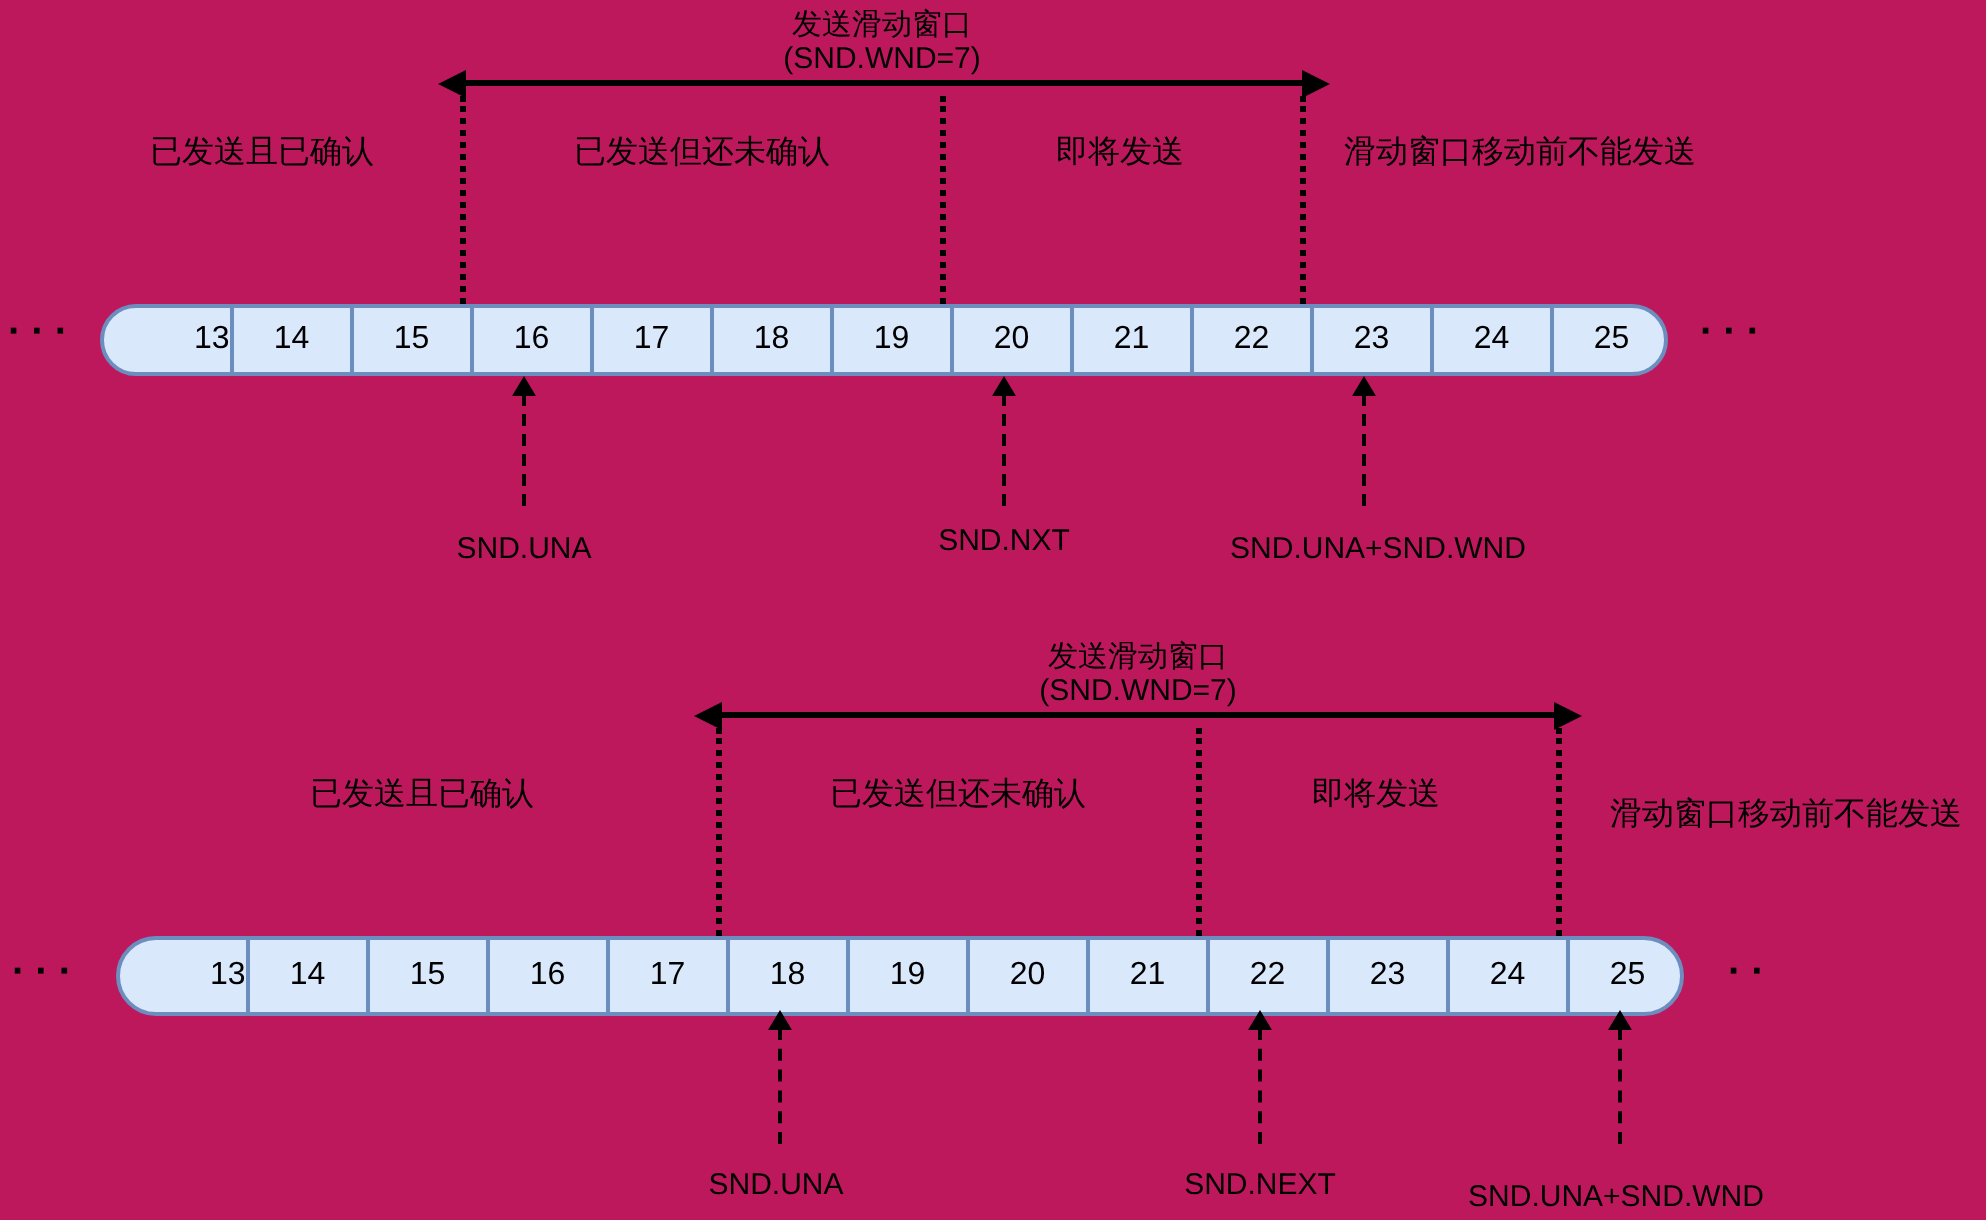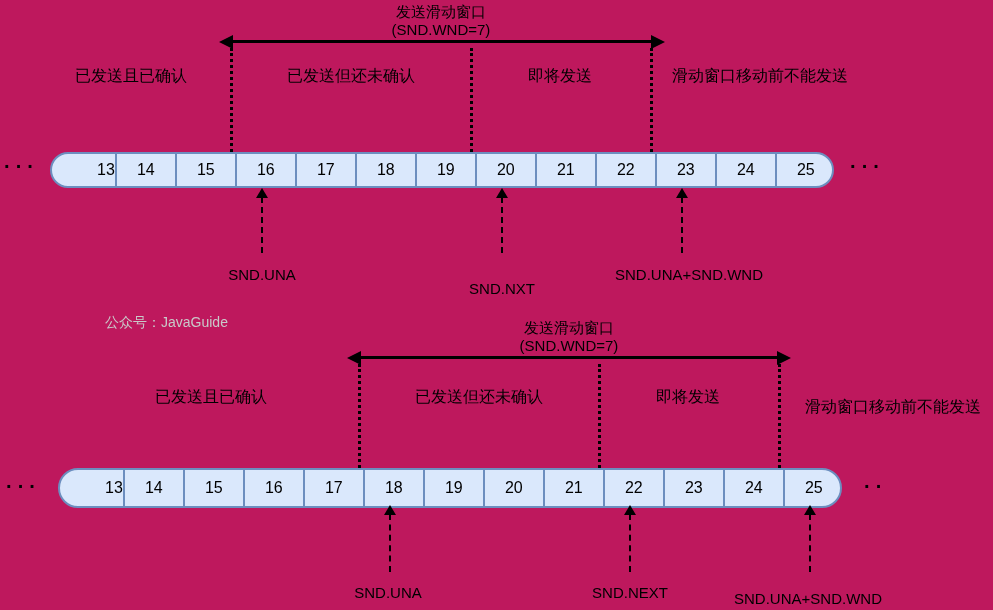--- a/index.html
+++ b/index.html
@@ -85,30 +85,29 @@
     <div class="dots" style="left:850px; top:156px;">···</div>
 
     <div class="vpointer" style="left:261px; top:197px; height:56px;">
       <div class="head"></div>
     </div>
     <div class="pointer-label center-h" style="left:262px; top:266px;">SND.UNA</div>
 
     <div class="vpointer" style="left:501px; top:197px; height:56px;">
       <div class="head"></div>
     </div>
-    <div class="pointer-label center-h" style="left:502px; top:280px;">SND.NXT</div>
+    <div class="pointer-label center-h" style="left:502px; top:262px;">SND.NXT</div>
 
     <div class="vpointer" style="left:681px; top:197px; height:56px;">
       <div class="head"></div>
     </div>
     <div class="pointer-label center-h" style="left:689px; top:266px;">SND.UNA+SND.WND</div>
   </div>
 
   <div class="watermark" style="left:105px; top:311px;">
-    <div>公众号：JavaGuide</div>
   </div>
 
   <div class="diagram">
 
     <div class="title-line center-h" style="left:569px; top:319px;">发送滑动窗口</div>
     <div class="title-line center-h" style="left:569px; top:337px;">(SND.WND=7)</div>
 
     <div class="harrow" style="left:360px; top:356px; width:418px;">
       <div class="head-left"></div>
       <div class="head-right"></div>

